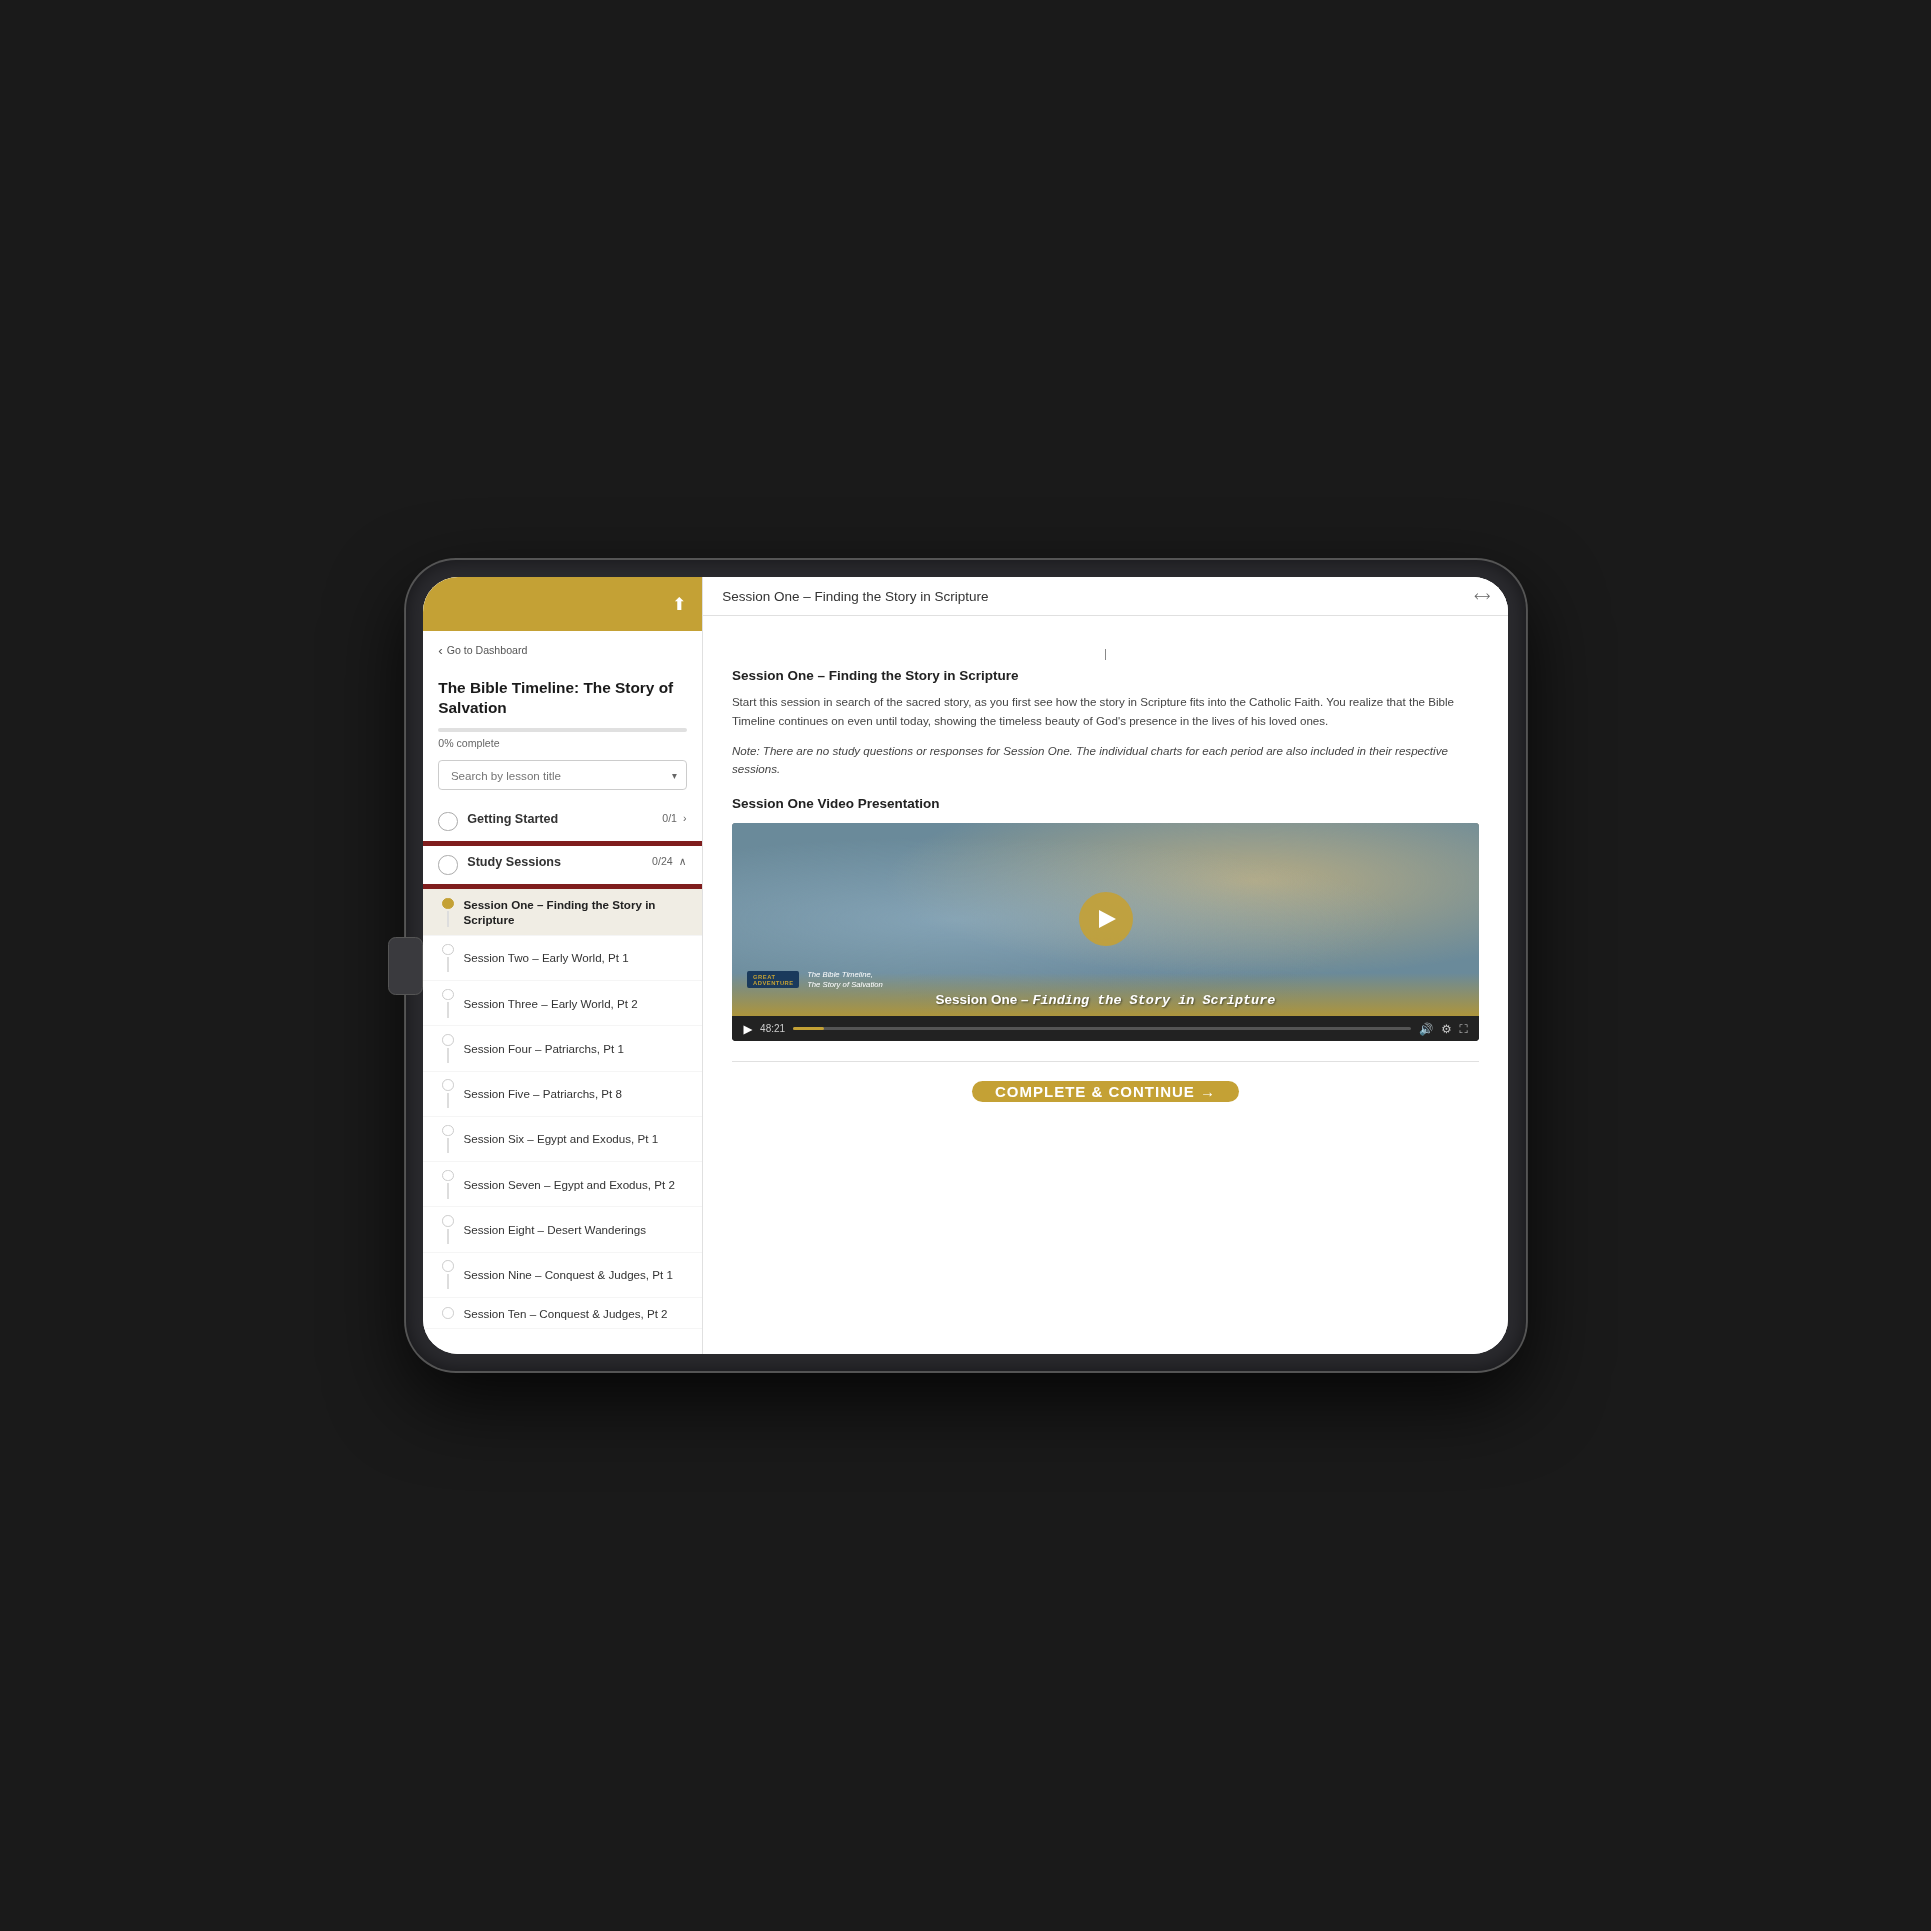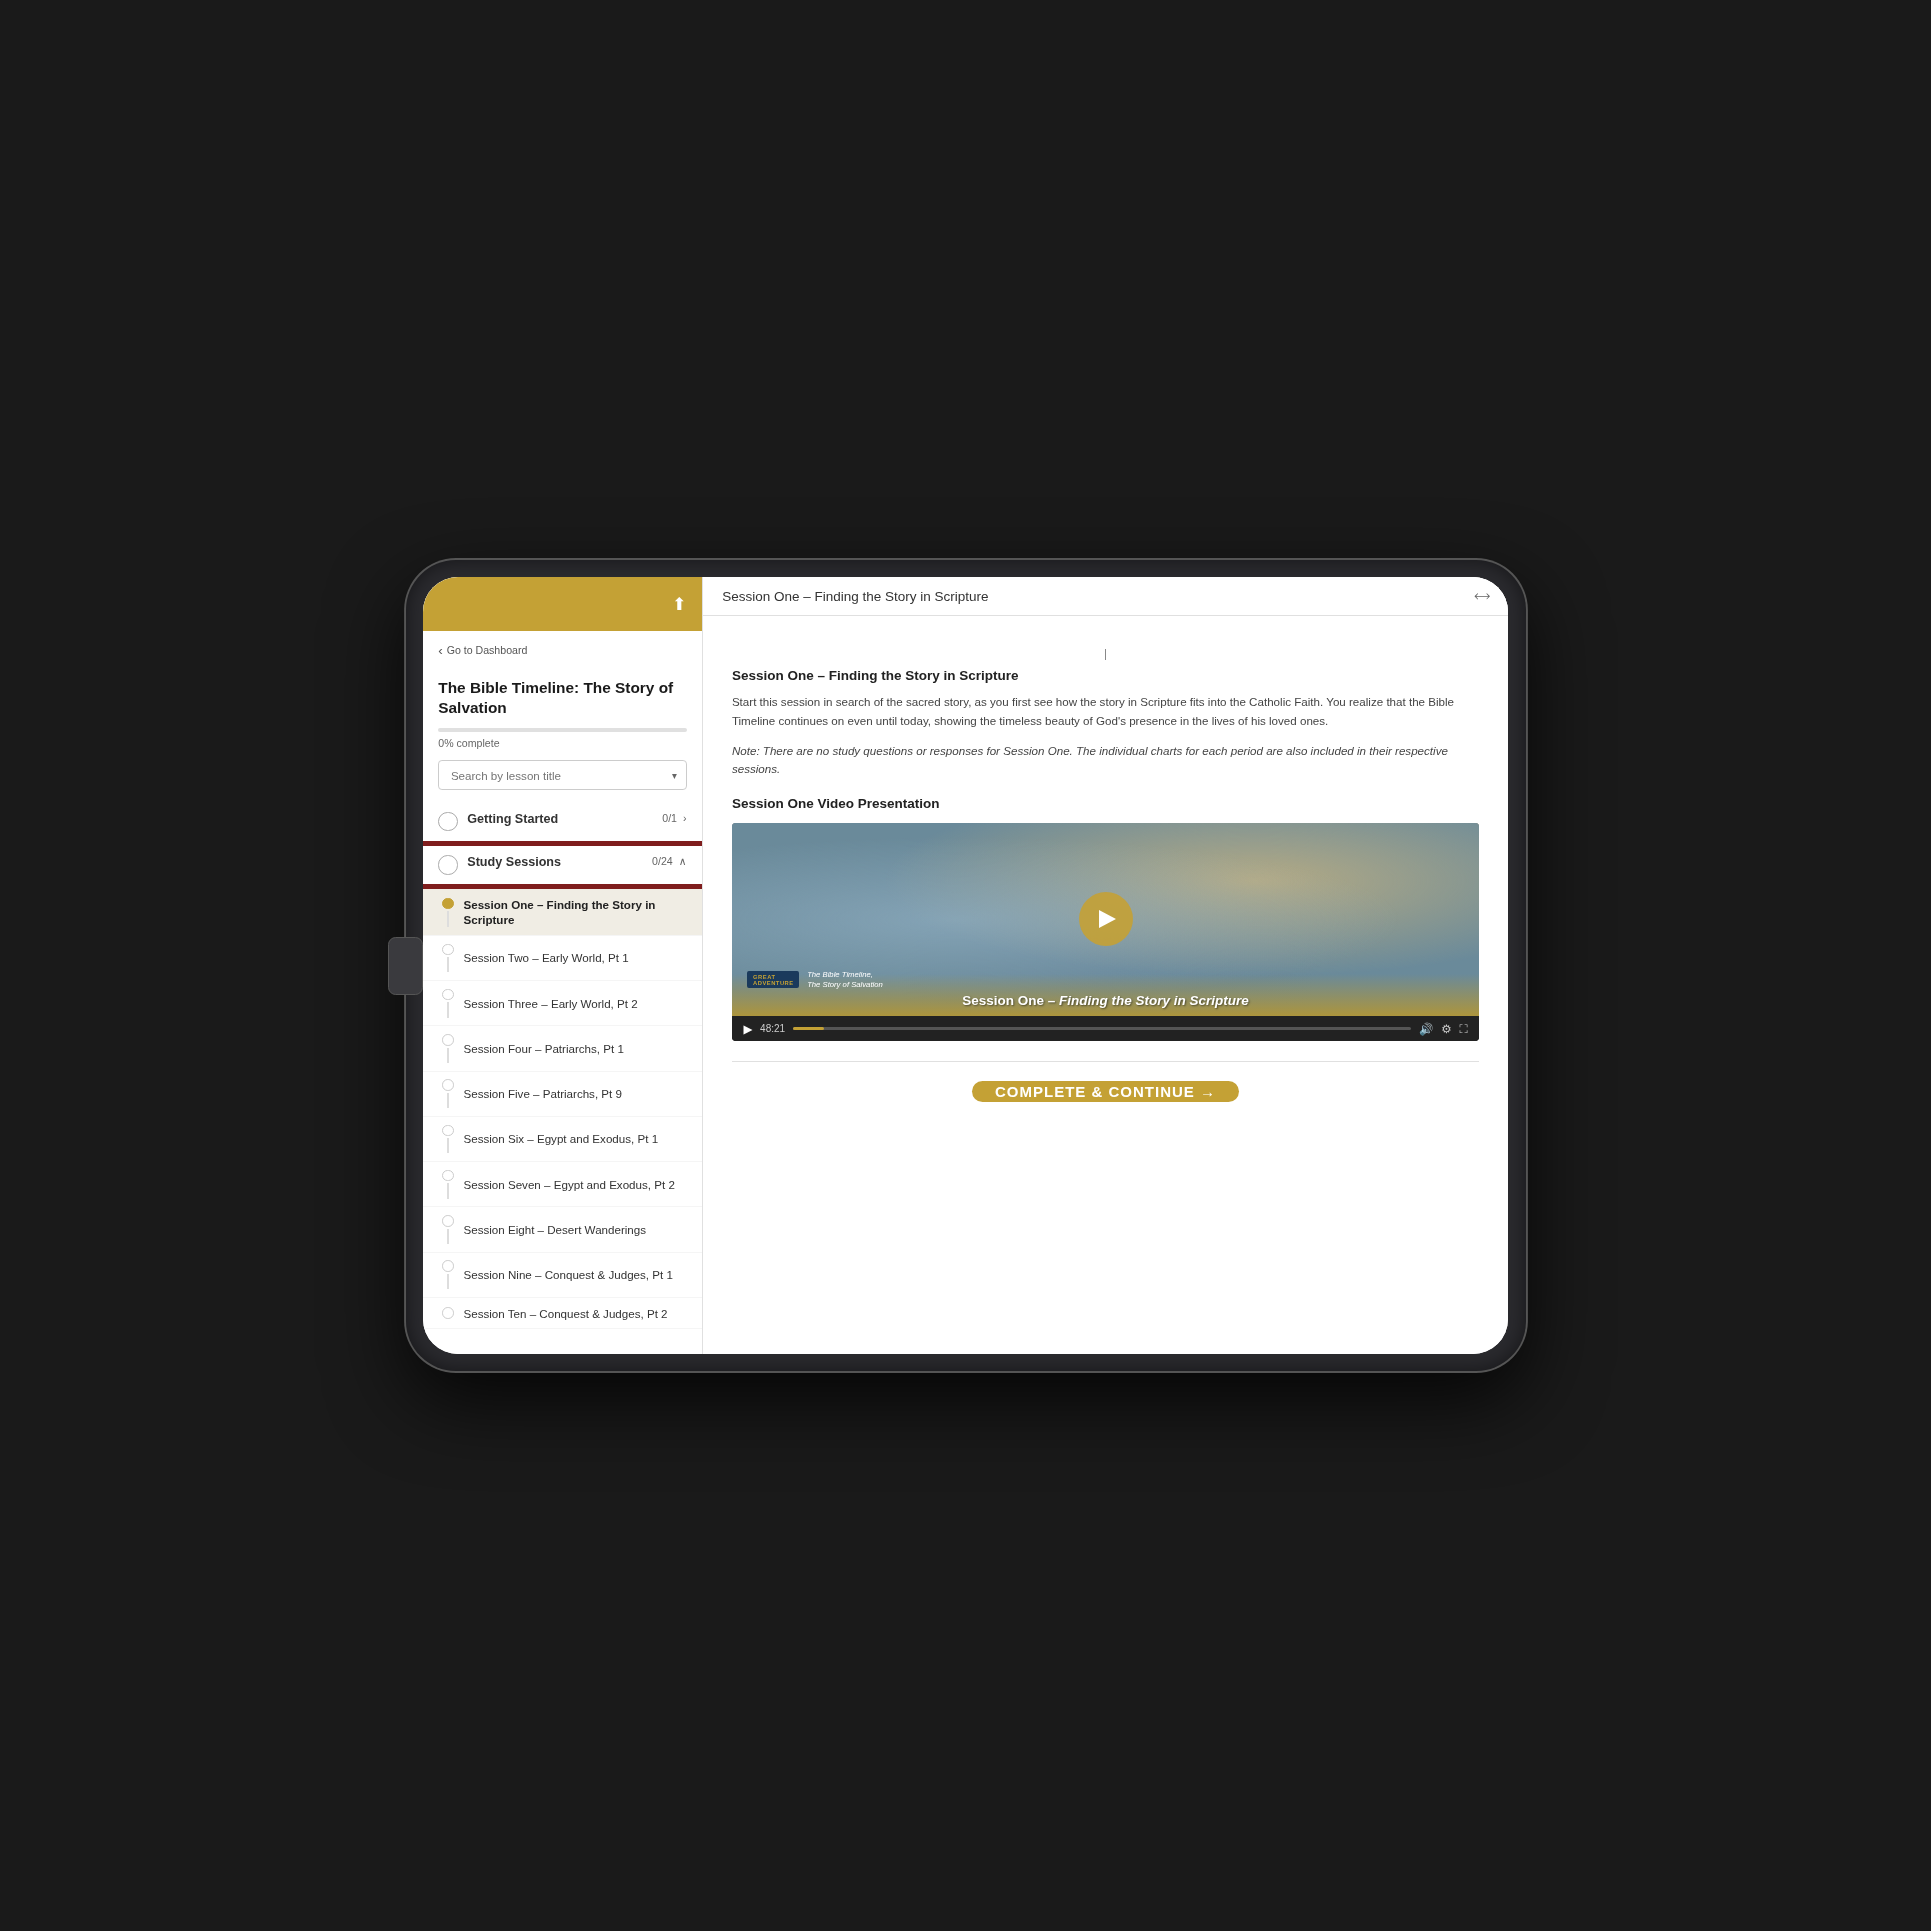--- a/index.html
+++ b/index.html
@@ -373,20 +373,21 @@
 
     .video-session-text {
       font-size: 13.5px;
       font-weight: 700;
       color: #fff;
       text-shadow: 1px 1px 1.9px rgba(0,0,0,0.5);
     }
 
     .video-session-text em {
       font-style: italic;
+      font-family: Liberation Mono, monospace;
     }
 
     .play-button {
       width: 54px;
       height: 54px;
       background: rgba(196, 161, 53, 0.9);
       border-radius: 50%;
       display: flex;
       align-items: center;
       justify-content: center;
@@ -563,21 +564,21 @@
             <div class="lesson-connector"></div>
           </div>
           <span class="lesson-title">Session Four – Patriarchs, Pt 1</span>
         </div>
 
         <div class="lesson-item">
           <div class="lesson-dot-container">
             <div class="lesson-dot"></div>
             <div class="lesson-connector"></div>
           </div>
-          <span class="lesson-title">Session Five – Patriarchs, Pt 9</span>
+          <span class="lesson-title">Session Five – Patriarchs, Pt 8</span>
         </div>
 
         <div class="lesson-item">
           <div class="lesson-dot-container">
             <div class="lesson-dot"></div>
             <div class="lesson-connector"></div>
           </div>
           <span class="lesson-title">Session Six – Egypt and Exodus, Pt 1</span>
         </div>
 

